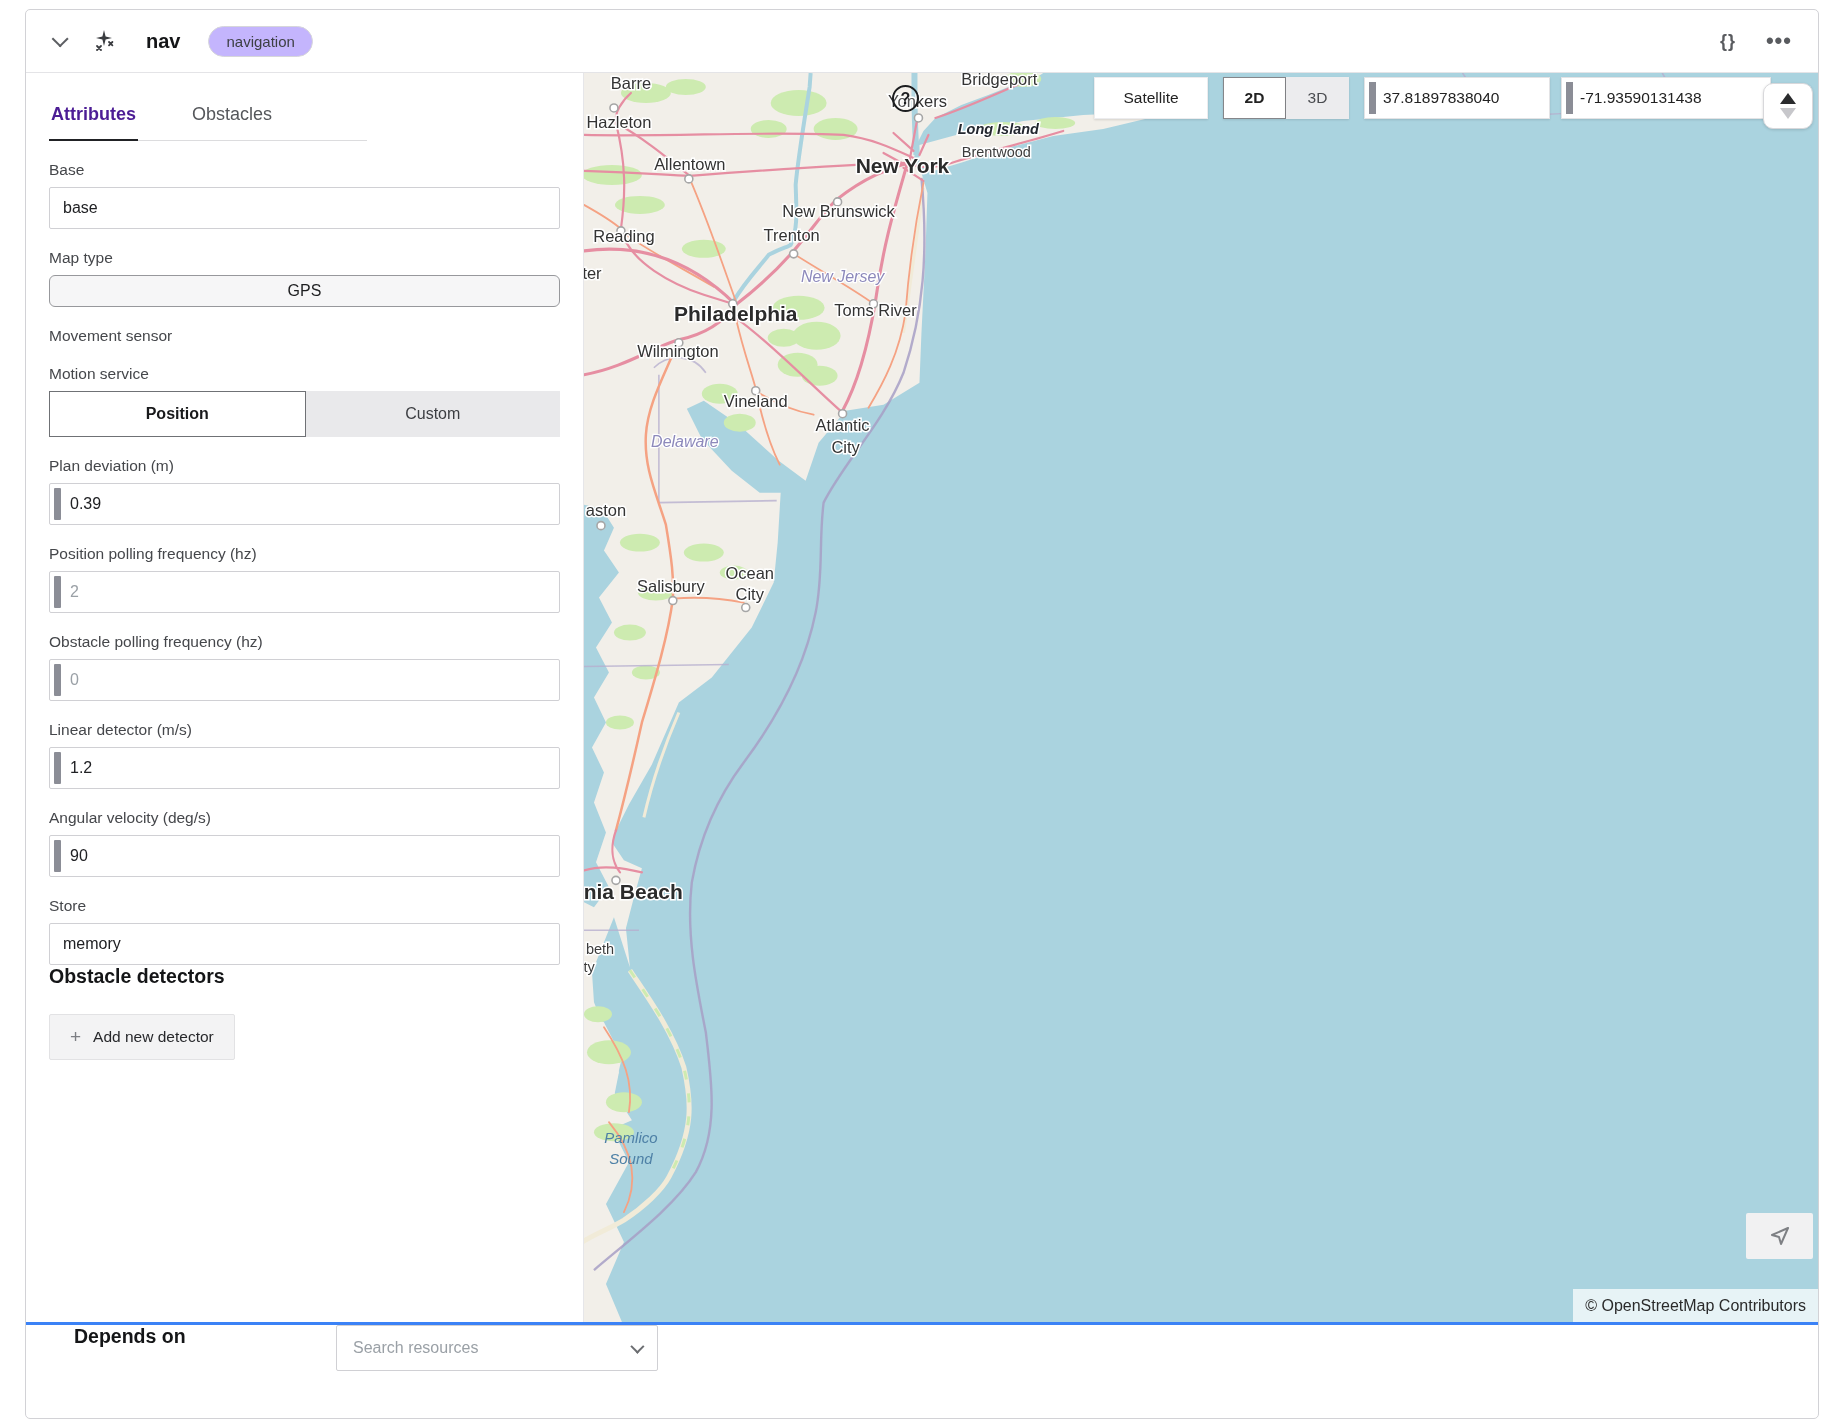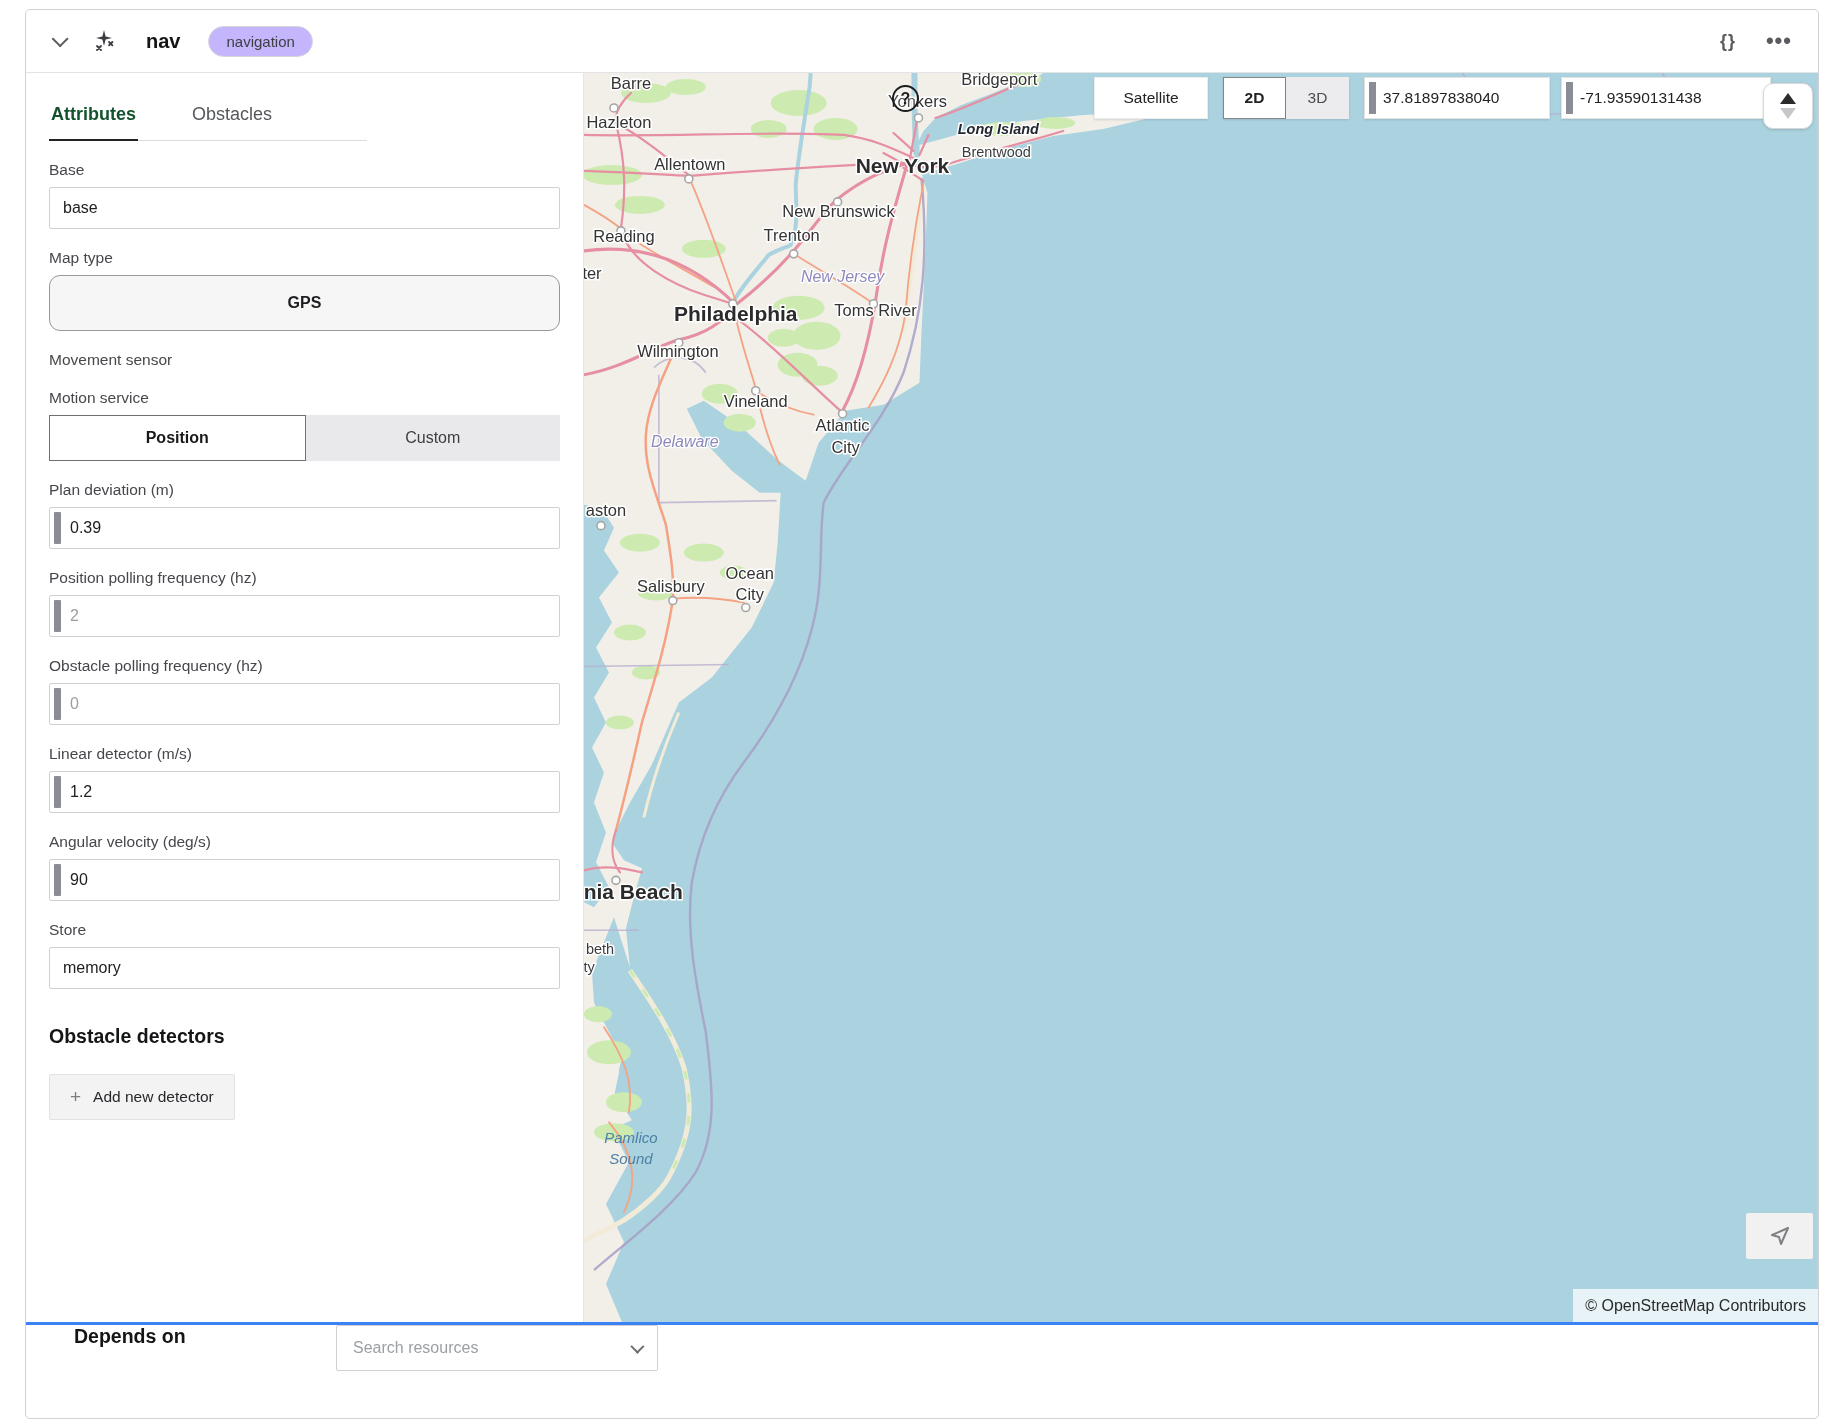--- a/index.html
+++ b/index.html
@@ -25,36 +25,36 @@
   .hdr-right{margin-left:auto;display:flex;align-items:center;gap:30px;color:#595b5f}
   .hdr-ico{font-size:18px;letter-spacing:1px;cursor:pointer;font-weight:600}
   .hdr-ico.dots{font-size:22px;line-height:10px;font-weight:700}
   
   .bodyrow{flex:1 1 auto;display:flex;min-height:0}
   .panel{width:558px;flex:0 0 558px;border-right:1px solid #e6e6e9;padding:26px 23px 0 23px;
     overflow:hidden}
   .tabs{display:flex;width:318px;border-bottom:1px solid #dcdcde;margin-bottom:10px}
   .tab{font-size:18px;padding:4px 2px 14px 2px;margin-right:52px;color:#55575b;cursor:pointer;
     border-bottom:2px solid transparent;position:relative;top:1px}
-  .tab.active{font-weight:700;color:#14532d;border-bottom:2px solid #212225}
+  .tab.active{font-weight:700;color:#4c1d95;border-bottom:2px solid #212225}
   .f-label{font-size:15.5px;color:var(--label);margin:20px 0 8px 0}
   .f-input{height:42px;border:1px solid #d0d0d4;border-radius:2px;background:#fff;
     display:flex;align-items:center;padding:0 13px;font-size:16px;color:#202124;position:relative}
   .f-input.numeric{padding-left:20px}
   .f-input.numeric::before{content:"";position:absolute;left:4px;top:4px;bottom:4px;width:7px;
     background:#8b8d96;border-radius:1px}
   .ph{color:#9aa0a6}
-  .btn-wide{height:56px;border:1px solid #97989c;background:#f6f6f7;border-radius:11px;
-    display:flex;align-items:center;justify-content:center;font-size:16px;font-weight:700;
+  .btn-wide{height:32px;border:1px solid #97989c;background:#f6f6f7;border-radius:6px;
+    display:flex;align-items:center;justify-content:center;font-size:16px;font-weight:400;
     color:#1d1e20;cursor:pointer}
   .seg{display:flex;height:46px}
   .seg-opt{flex:1;display:flex;align-items:center;justify-content:center;font-size:16px;
     color:#3c3e42;background:#e9e9eb;cursor:pointer}
   .seg-opt.active{background:#fff;border:1px solid #6f7175;font-weight:700;color:#18191b}
-  .section-h{font-size:19.5px;font-weight:700;color:#141517;margin-top:36px}
+  .section-h{font-size:19.5px;font-weight:700;color:#141517;}
   .add-btn{margin-top:26px;height:46px;display:inline-flex;align-items:center;gap:12px;
     padding:0 20px;background:#f3f3f4;border:1px solid #e2e2e4;border-radius:2px;
     font-size:15.5px;color:#27282b;cursor:pointer}
   .add-btn .plus{color:#7c7e83;font-size:19px;font-weight:400}
   
   .map{flex:1 1 auto;position:relative;overflow:hidden;background:var(--ocean)}
   .map svg.base{position:absolute;inset:0;width:100%;height:100%}
   .mw{stroke:var(--motorway);stroke-width:3.1;fill:none;stroke-linecap:round}
   .mw.thin{stroke-width:2.2}
   .tr{stroke:var(--trunk);stroke-width:2.5;fill:none;stroke-linecap:round}

